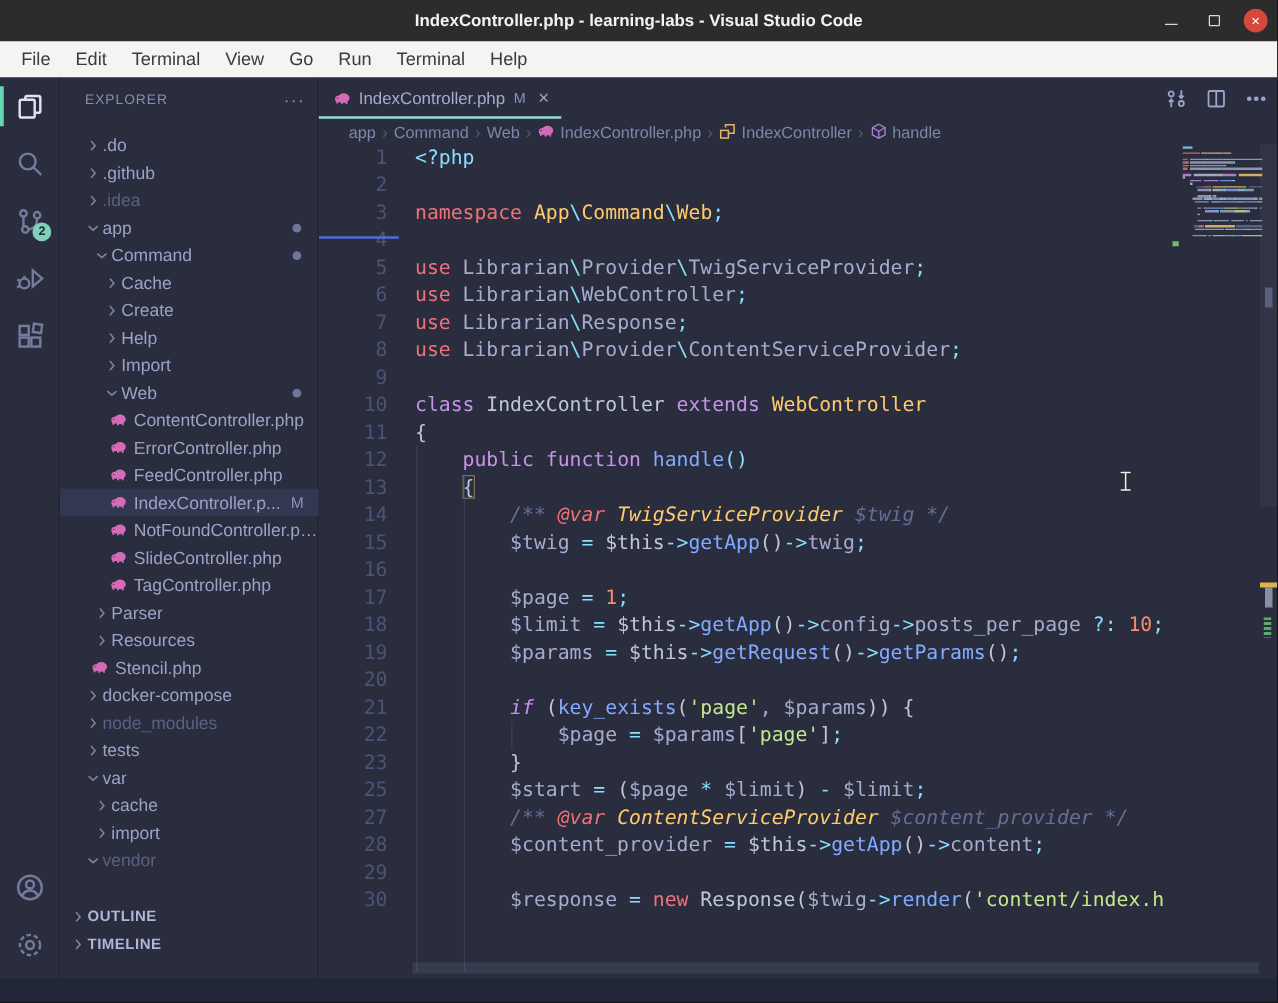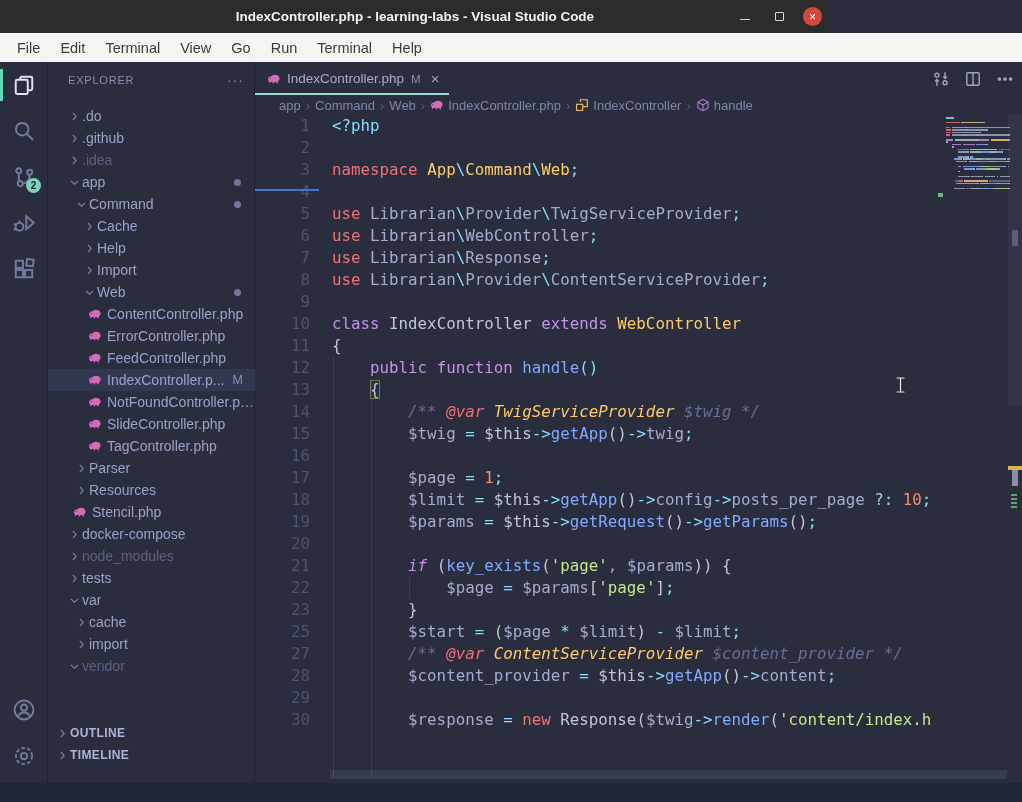--- a/index.html
+++ b/index.html
@@ -6,21 +6,21 @@
     --editor-bg:#292d3e; --panel-bg:#292d3e; --status-bg:#222639;
     --fg:#a6accd; --dim:#5b6180; --accent:#80cbc4; --sel:#32384f;
     --title-bg:#2c2c2c; --menu-bg:#f6f4f2; --menu-fg:#3b3b3b;
   }
   *{box-sizing:border-box; margin:0; padding:0;}
   html,body{width:1022px;height:802px;overflow:hidden;background:#000;}
   body{font-family:"Liberation Sans",sans-serif;}
   .window{position:relative;width:1022px;height:802px;background:var(--editor-bg);overflow:hidden;}
 
   
-  .titlebar{position:absolute;left:0;top:0;width:830px;height:33px;background:var(--title-bg);
+  .titlebar{position:absolute;left:0;top:0;width:1022px;height:33px;background:var(--title-bg);
     display:flex;align-items:center;justify-content:center;}
   .titlebar .title{color:#f2f2f2;font-size:13.5px;font-weight:bold;}
   .win-controls{position:absolute;right:8px;top:0;height:33px;display:flex;align-items:center;gap:14px;}
   .win-btn{width:20px;height:20px;display:flex;align-items:center;justify-content:center;
     color:#d8d8d8;font-size:13px;cursor:default;}
   .win-btn.close{background:#d5483a;border-radius:50%;color:#fff;font-size:12px;width:19px;height:19px;}
   .win-btn.max span{display:block;width:9px;height:9px;border:1.4px solid #d8d8d8;border-radius:1px;}
   .win-btn.min span{display:block;width:10px;height:0;border-bottom:1.6px solid #d8d8d8;margin-top:6px;}
 
   
@@ -264,20 +264,29 @@
             <span class="spacer"></span>
             <span class="dotbadge"></span>
           </div>
           <div class="trow" style="padding-left: 33px;">
             <span class="chev">
               <svg width="13" height="13" viewBox="0 0 16 16" fill="none" stroke="currentColor" stroke-width="1.3">
                 <path d="M6 3.5l4 4.5-4 4.5" stroke-width="1.5"></path>
               </svg>
             </span>
             <span class="lbl">Cache</span>
+            <span class="spacer"></span>
+          </div>
+          <div class="trow" style="padding-left: 33px;">
+            <span class="chev">
+              <svg width="13" height="13" viewBox="0 0 16 16" fill="none" stroke="currentColor" stroke-width="1.3">
+                <path d="M6 3.5l4 4.5-4 4.5" stroke-width="1.5"></path>
+              </svg>
+            </span>
+            <span class="lbl">Create</span>
             <span class="spacer"></span>
           </div>
           <div class="trow" style="padding-left: 33px;">
             <span class="chev">
               <svg width="13" height="13" viewBox="0 0 16 16" fill="none" stroke="currentColor" stroke-width="1.3">
                 <path d="M6 3.5l4 4.5-4 4.5" stroke-width="1.5"></path>
               </svg>
             </span>
             <span class="lbl">Help</span>
             <span class="spacer"></span>

